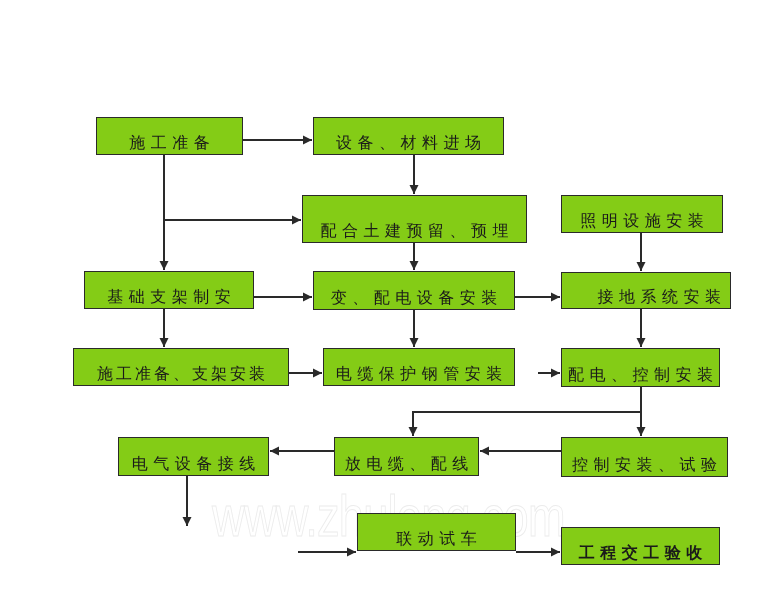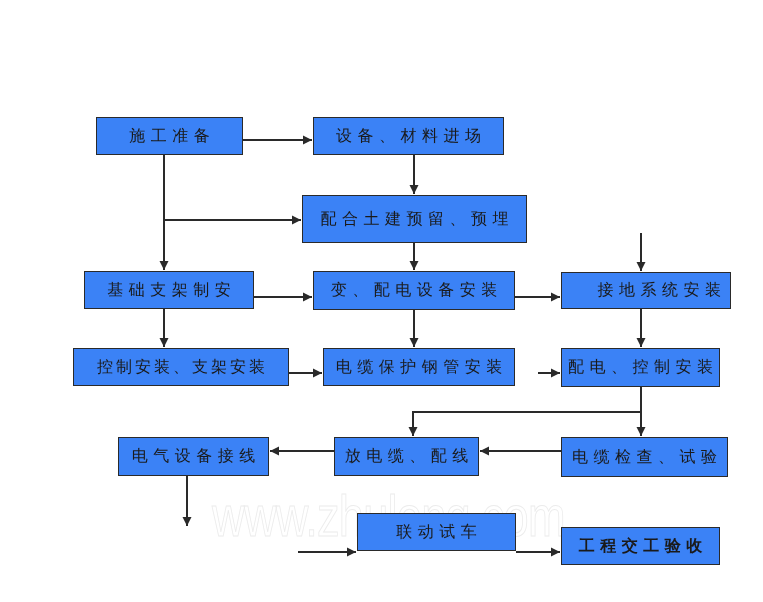--- a/index.html
+++ b/index.html
@@ -1,21 +1,21 @@
 <!DOCTYPE html>
 <html><head>
 <meta charset="utf-8">
 <style>
   html, body { margin: 0; padding: 0; background: #ffffff; }
   body { width: 763px; height: 602px; position: relative; overflow: hidden;
          font-family: "DejaVu Serif", "Liberation Serif", serif; }
   #canvas { position: absolute; left: 0; top: 0; width: 763px; height: 602px; }
   svg.links { position: absolute; left: 0; top: 0; width: 763px; height: 602px; }
   .box { position: absolute; box-sizing: border-box; border: 1.5px solid #2a2a2a;
-         background: #3b82f6; display: flex; align-items: center; justify-content: center;
+         background: #84cc16; display: flex; align-items: flex-end; justify-content: center;
          color: #1a1a1a; font-size: 16px; letter-spacing: 5.5px; padding-left: 5.5px;
          white-space: nowrap; }
   .box.tight { letter-spacing: 3px; padding-left: 3px; }
   .box span { display: inline-block; }
   .watermark { position: absolute; left: 212px; top: 488px; width: 406px; height: 56px;
                font-family: "Liberation Sans", sans-serif; font-size: 58px; line-height: 56px;
                color: transparent; -webkit-text-stroke: 1px #ececec; letter-spacing: -1px;
                transform: scaleX(0.78); transform-origin: left top; white-space: nowrap;
                text-align: left; pointer-events: none; }
 </style>
@@ -58,46 +58,49 @@
 
   <div class="box" style="left:96px;top:117px;width:147px;height:38px;">
     <span>施工准备</span>
   </div>
   <div class="box" style="left:313px;top:117px;width:191px;height:38px;">
     <span>设备、材料进场</span>
   </div>
   <div class="box" style="left:302px;top:195px;width:225px;height:48px;">
     <span>配合土建预留、预埋</span>
   </div>
+  <div class="box" style="left:561px;top:195px;width:162px;height:38px;">
+    <span>照明设施安装</span>
+  </div>
   <div class="box" style="left:84px;top:271px;width:170px;height:38px;">
     <span>基础支架制安</span>
   </div>
   <div class="box" style="left:313px;top:271px;width:202px;height:39px;">
     <span>变、配电设备安装</span>
   </div>
   <div class="box" style="left:561px;top:272px;width:170px;height:37px;padding-left:32px;">
     <span>接地系统安装</span>
   </div>
   <div class="box tight" style="left:73px;top:348px;width:216px;height:38px;">
-    <span>控制安装、支架安装</span>
+    <span>施工准备、支架安装</span>
   </div>
   <div class="box" style="left:323px;top:348px;width:192px;height:38px;">
     <span>电缆保护钢管安装</span>
   </div>
   <div class="box" style="left:561px;top:348px;width:159px;height:39px;">
     <span>配电、控制安装</span>
   </div>
   <div class="box" style="left:118px;top:437px;width:151px;height:39px;">
     <span>电气设备接线</span>
   </div>
   <div class="box" style="left:334px;top:437px;width:145px;height:39px;">
     <span>放电缆、配线</span>
   </div>
   <div class="box" style="left:561px;top:437px;width:167px;height:40px;">
-    <span>电缆检查、试验</span>
+    <span>控制安装、试验</span>
   </div>
   <div class="box" style="left:357px;top:513px;width:159px;height:38px;">
     <span>联动试车</span>
   </div>
   <div class="box" style="left:561px;top:527px;width:159px;height:38px;font-weight:bold;">
     <span>工程交工验收</span>
   </div>
 
 </div>
 

